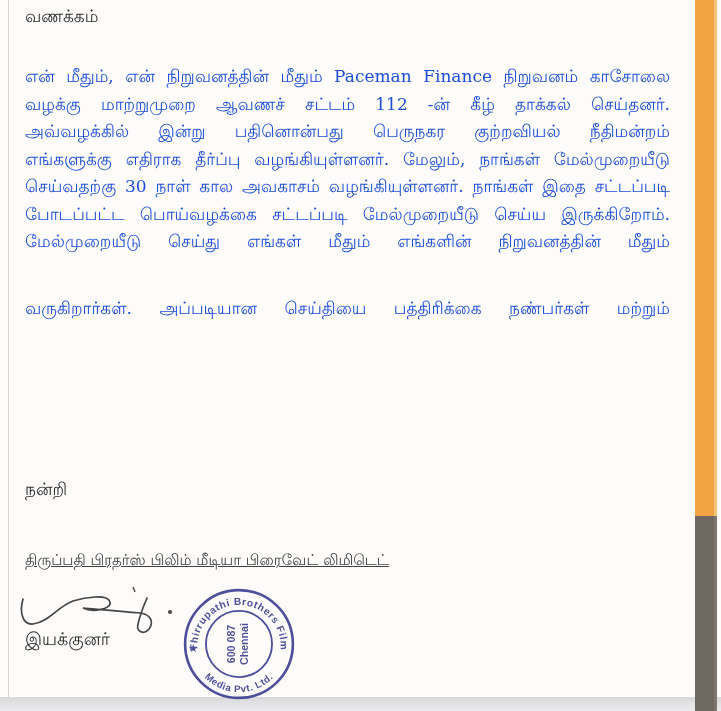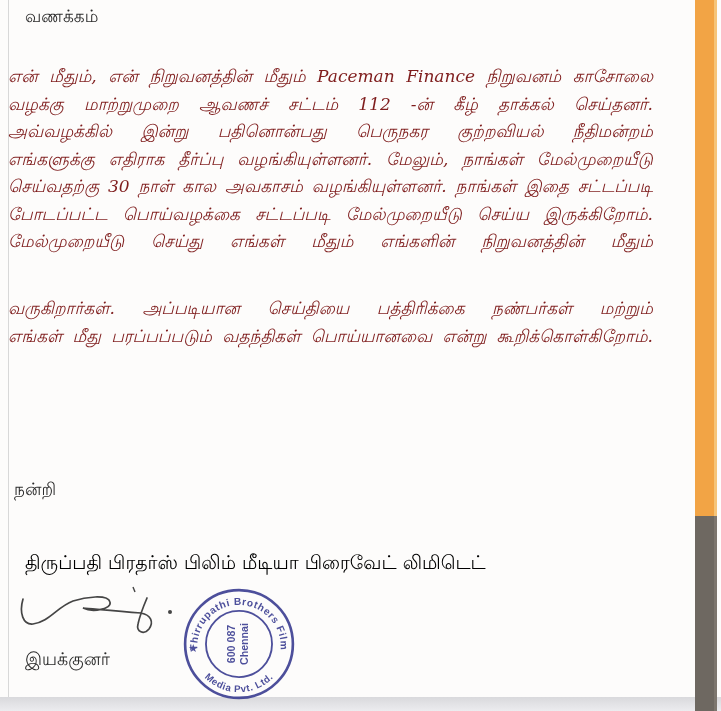--- a/index.html
+++ b/index.html
@@ -3,30 +3,30 @@
 <meta charset="utf-8">
 <style>
   html,body{margin:0;padding:0;}
   body{width:721px;height:711px;overflow:hidden;background:#fdfcfb;
        font-family:"DejaVu Serif","Liberation Serif",serif;}
   .page{position:absolute;left:0;top:0;width:721px;height:630px;background:#fdfcfb;}
   .left-edge{position:absolute;left:8px;top:0;width:1px;height:697px;background:#d8d8d8;}
   .bottom-strip{position:absolute;left:0;top:697px;width:721px;height:14px;
        background:linear-gradient(#d9d9dc,#ececef);}
   .greeting{position:absolute;left:25px;top:6px;width:645px;font-size:17px;color:#2b2b2b;}
-  .para{position:absolute;left:8px;width:645px;color:#7f1d1d;font-style:italic;}
+  .para{position:absolute;left:25px;width:645px;color:#1d4ed8;}
   .para .line{font-size:17px;line-height:27.5px;text-align:justify;text-align-last:justify;
        white-space:normal;}
   .para1{top:63px;}
   .para2{top:295px;}
-  .closing{position:absolute;left:14px;top:479px;font-size:17px;color:#2b2b2b;}
-  .company-line{position:absolute;left:25px;top:551px;font-size:19px;color:#000000;}
+  .closing{position:absolute;left:25px;top:479px;font-size:17px;color:#2b2b2b;}
+  .company-line{position:absolute;left:25px;top:551px;font-size:15px;color:#404040;text-decoration:underline;}
   .signature{position:absolute;left:15px;top:583px;}
   .stamp{position:absolute;left:178px;top:583px;opacity:.9;}
-  .director{position:absolute;left:25px;top:649px;font-size:17.5px;color:#2b2b2b;}
+  .director{position:absolute;left:25px;top:629px;font-size:17.5px;color:#2b2b2b;}
   .v-strip{position:absolute;transform-origin:0 0;transform:rotate(-90deg);
        height:22px;overflow:hidden;white-space:pre;}
   .strip-address{left:695px;top:516px;width:516px;background:#f2a445;
        border-bottom:3px solid #f6c478;line-height:19px;padding-left:5px;box-sizing:border-box;
        font-family:"Liberation Serif",serif;font-size:9.5px;color:#4c3619;z-index:3;}
   .strip-company{left:695px;top:711px;width:195px;background:#6e6861;
        border-bottom:3px solid #7d766e;line-height:19px;padding-left:2px;box-sizing:border-box;
        font-family:"Liberation Serif",serif;font-size:12.5px;font-weight:bold;
        color:#c6813f;z-index:3;}
   .stamp text, .stamp textPath{font-family:"Liberation Sans",sans-serif;}
@@ -46,21 +46,20 @@
     <div class="line">வழக்கு மாற்றுமுறை ஆவணச் சட்டம் 112 -ன் கீழ் தாக்கல் செய்தனர்.</div>
     <div class="line">அவ்வழக்கில் இன்று பதினொன்பது பெருநகர குற்றவியல் நீதிமன்றம்</div>
     <div class="line">எங்களுக்கு எதிராக தீர்ப்பு வழங்கியுள்ளனர். மேலும், நாங்கள் மேல்முறையீடு</div>
     <div class="line">செய்வதற்கு 30 நாள் கால அவகாசம் வழங்கியுள்ளனர். நாங்கள் இதை சட்டப்படி</div>
     <div class="line">போடப்பட்ட பொய்வழக்கை சட்டப்படி மேல்முறையீடு செய்ய இருக்கிறோம்.</div>
     <div class="line">மேல்முறையீடு செய்து எங்கள் மீதும் எங்களின் நிறுவனத்தின் மீதும்</div>
   </div>
 
   <div class="para para2">
     <div class="line">வருகிறார்கள். அப்படியான செய்தியை பத்திரிக்கை நண்பர்கள் மற்றும்</div>
-    <div class="line">எங்கள் மீது பரப்பப்படும் வதந்திகள் பொய்யானவை என்று கூறிக்கொள்கிறோம்.</div>
   </div>
 
   <div class="closing">நன்றி</div>
 
   <div class="company-line">திருப்பதி பிரதர்ஸ் பிலிம் மீடியா பிரைவேட் லிமிடெட்</div>
 
   <svg class="signature" width="200" height="80" viewBox="0 0 200 80">
     <g fill="none" stroke="#454545" stroke-width="1.7" stroke-linecap="round">
       <path d="M 8 16 C 4 30 8 42 18 41 C 34 39 42 24 58 18 C 70 14 93 11 95 19 C 97 26 78 30 68 25 C 80 26 100 28 126 30"></path>
       <path d="M 126 30 C 136 32 139 39 134 46 C 129 52 121 49 123 41 C 125 32 129 22 132 15"></path>

